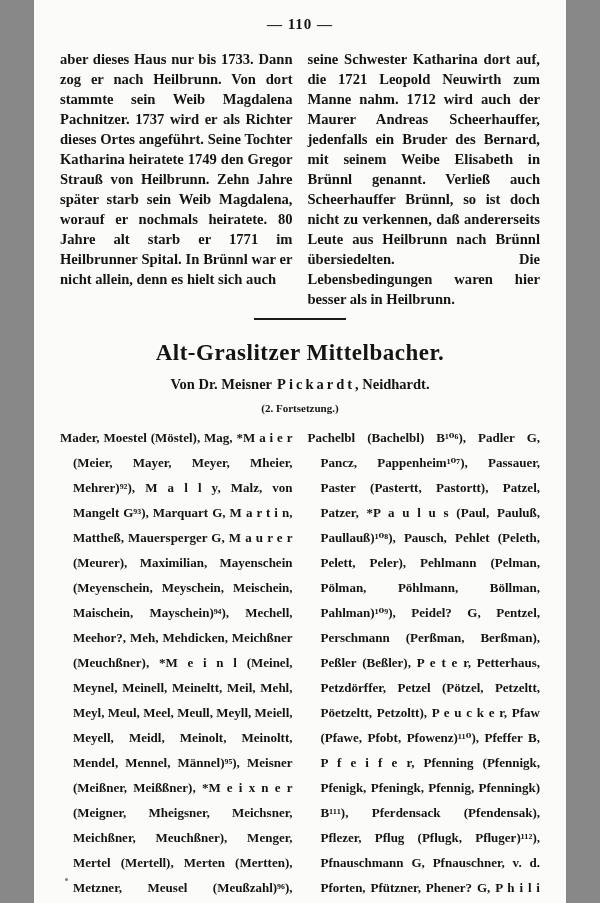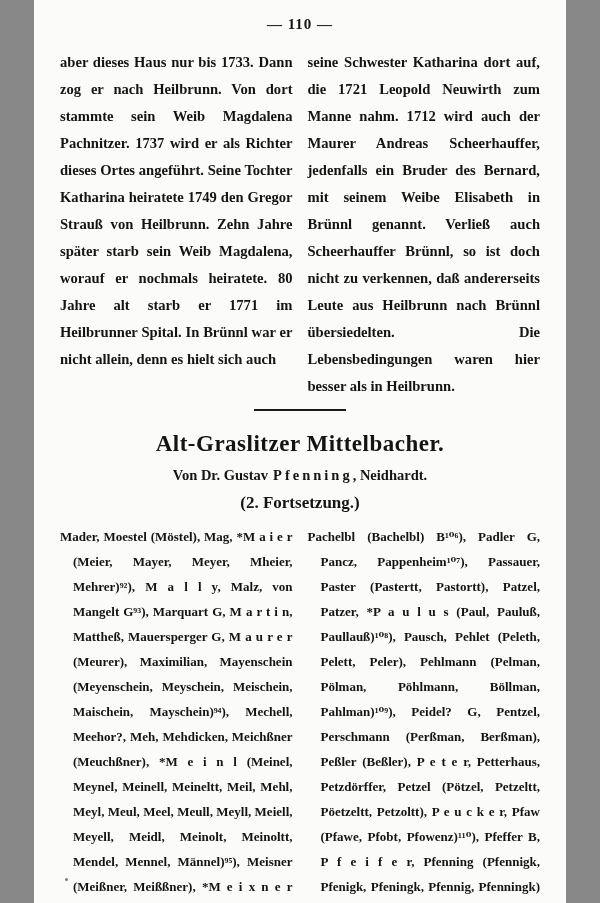--- a/index.html
+++ b/index.html
@@ -18,21 +18,21 @@
   .page-number{
     text-align:center;
     font-size:15px;
     letter-spacing:1px;
     margin-bottom:16px;
   }
   .columns{display:flex;gap:15px;}
   .col{flex:1 1 0;min-width:0;}
   .intro-text{
     font-size:14.6px;
-    line-height:27px;
+    line-height:20px;
     text-align:justify;
     hyphens:auto;
     -webkit-hyphens:auto;
   }
   .end-rule{
     width:92px;
     border-top:2.5px solid #1c1a18;
     margin:9px auto 0 auto;
   }
   .title{
@@ -43,21 +43,21 @@
     letter-spacing:0.5px;
   }
   .byline{
     text-align:center;
     font-size:14.5px;
     margin-top:10px;
   }
   .byline .sperr{letter-spacing:3px;margin-left:5px;}
   .fortsetzung{
     text-align:center;
-    font-size:17px;
+    font-size:11px;
     margin-top:9px;
   }
   .names{margin-top:11px;}
   .names p{
     margin:0 0 6px 0;
     font-size:13px;
     line-height:25px;
     text-align:justify;
     hyphens:auto;
     -webkit-hyphens:auto;
@@ -81,21 +81,21 @@
   <div class="columns">
     <div class="col intro-text">aber dieses Haus nur bis 1733. Dann zog er nach Heilbrunn. Von dort stammte sein Weib Magdalena Pachnitzer. 1737 wird er als Richter dieses Ortes angeführt. Seine Tochter Katharina heiratete 1749 den Gregor Strauß von Heilbrunn. Zehn Jahre später starb sein Weib Magdalena, worauf er nochmals heiratete. 80 Jahre alt starb er 1771 im Heilbrunner Spital. In Brünnl war er nicht allein, denn es hielt sich auch</div>
     <div class="col intro-text">seine Schwester Katharina dort auf, die 1721 Leopold Neuwirth zum Manne nahm. 1712 wird auch der Maurer Andreas Scheerhauffer, jedenfalls ein Bruder des Bernard, mit seinem Weibe Elisabeth in Brünnl genannt. Verließ auch Scheerhauffer Brünnl, so ist doch nicht zu verkennen, daß andererseits Leute aus Heilbrunn nach Brünnl übersiedelten. Die Lebensbedingungen waren hier besser als in Heilbrunn.</div>
   </div>
 
   <div class="end-rule"></div>
 
   <h1 class="title">Alt-Graslitzer Mittelbacher.</h1>
 
   <div class="byline">
-    <span>Von Dr. Gustav</span><span class="sperr">Pfenning</span><span>, Neidhardt.</span>
+    <span>Von Dr. Meisner</span><span class="sperr">Pickardt</span><span>, Neidhardt.</span>
   </div>
 
   <div class="fortsetzung">(2. Fortsetzung.)</div>
 
   <div class="columns names">
     <div class="col">
       <p>Mader, Moestel (Möstel), Mag, *M a i e r (Meier, Mayer, Meyer, Mheier, Mehrer)⁹²), M a l l y, Malz, von Mangelt G⁹³), Marquart G, M a r t i n, Mattheß, Mauersperger G, M a u r e r (Meurer), Maximilian, Mayenschein (Meyenschein, Meyschein, Meischein, Maischein, Mayschein)⁹⁴), Mechell, Meehor?, Meh, Mehdicken, Meichßner (Meuchßner), *M e i n l (Meinel, Meynel, Meinell, Meineltt, Meil, Mehl, Meyl, Meul, Meel, Meull, Meyll, Meiell, Meyell, Meidl, Meinolt, Meinoltt, Mendel, Mennel, Männel)⁹⁵), Meisner (Meißner, Meißßner), *M e i x n e r (Meigner, Mheigsner, Meichsner, Meichßner, Meuchßner), Menger, Mertel (Mertell), Merten (Mertten), Metzner, Meusel (Meußzahl)⁹⁶), Mhüelfenzell G, *M i c h e l (M i c h a e l, Michell)⁹⁷), Mielthaler, Mittelbach (Mittelbacher) B⁹⁸), M o d e l⁹⁹), Mödell (Mödelt), Möller, Mörwich, Mörtzner, Morgensternn B, Mühlbach (Mühlpach), Mühlstein, Müling, *M ü l l e r (Müler, Mülner oder Reybener, Mulber)¹⁰⁰), Müthel (Mütel, Müttel).</p>
 
     </div>
     <div class="col">

